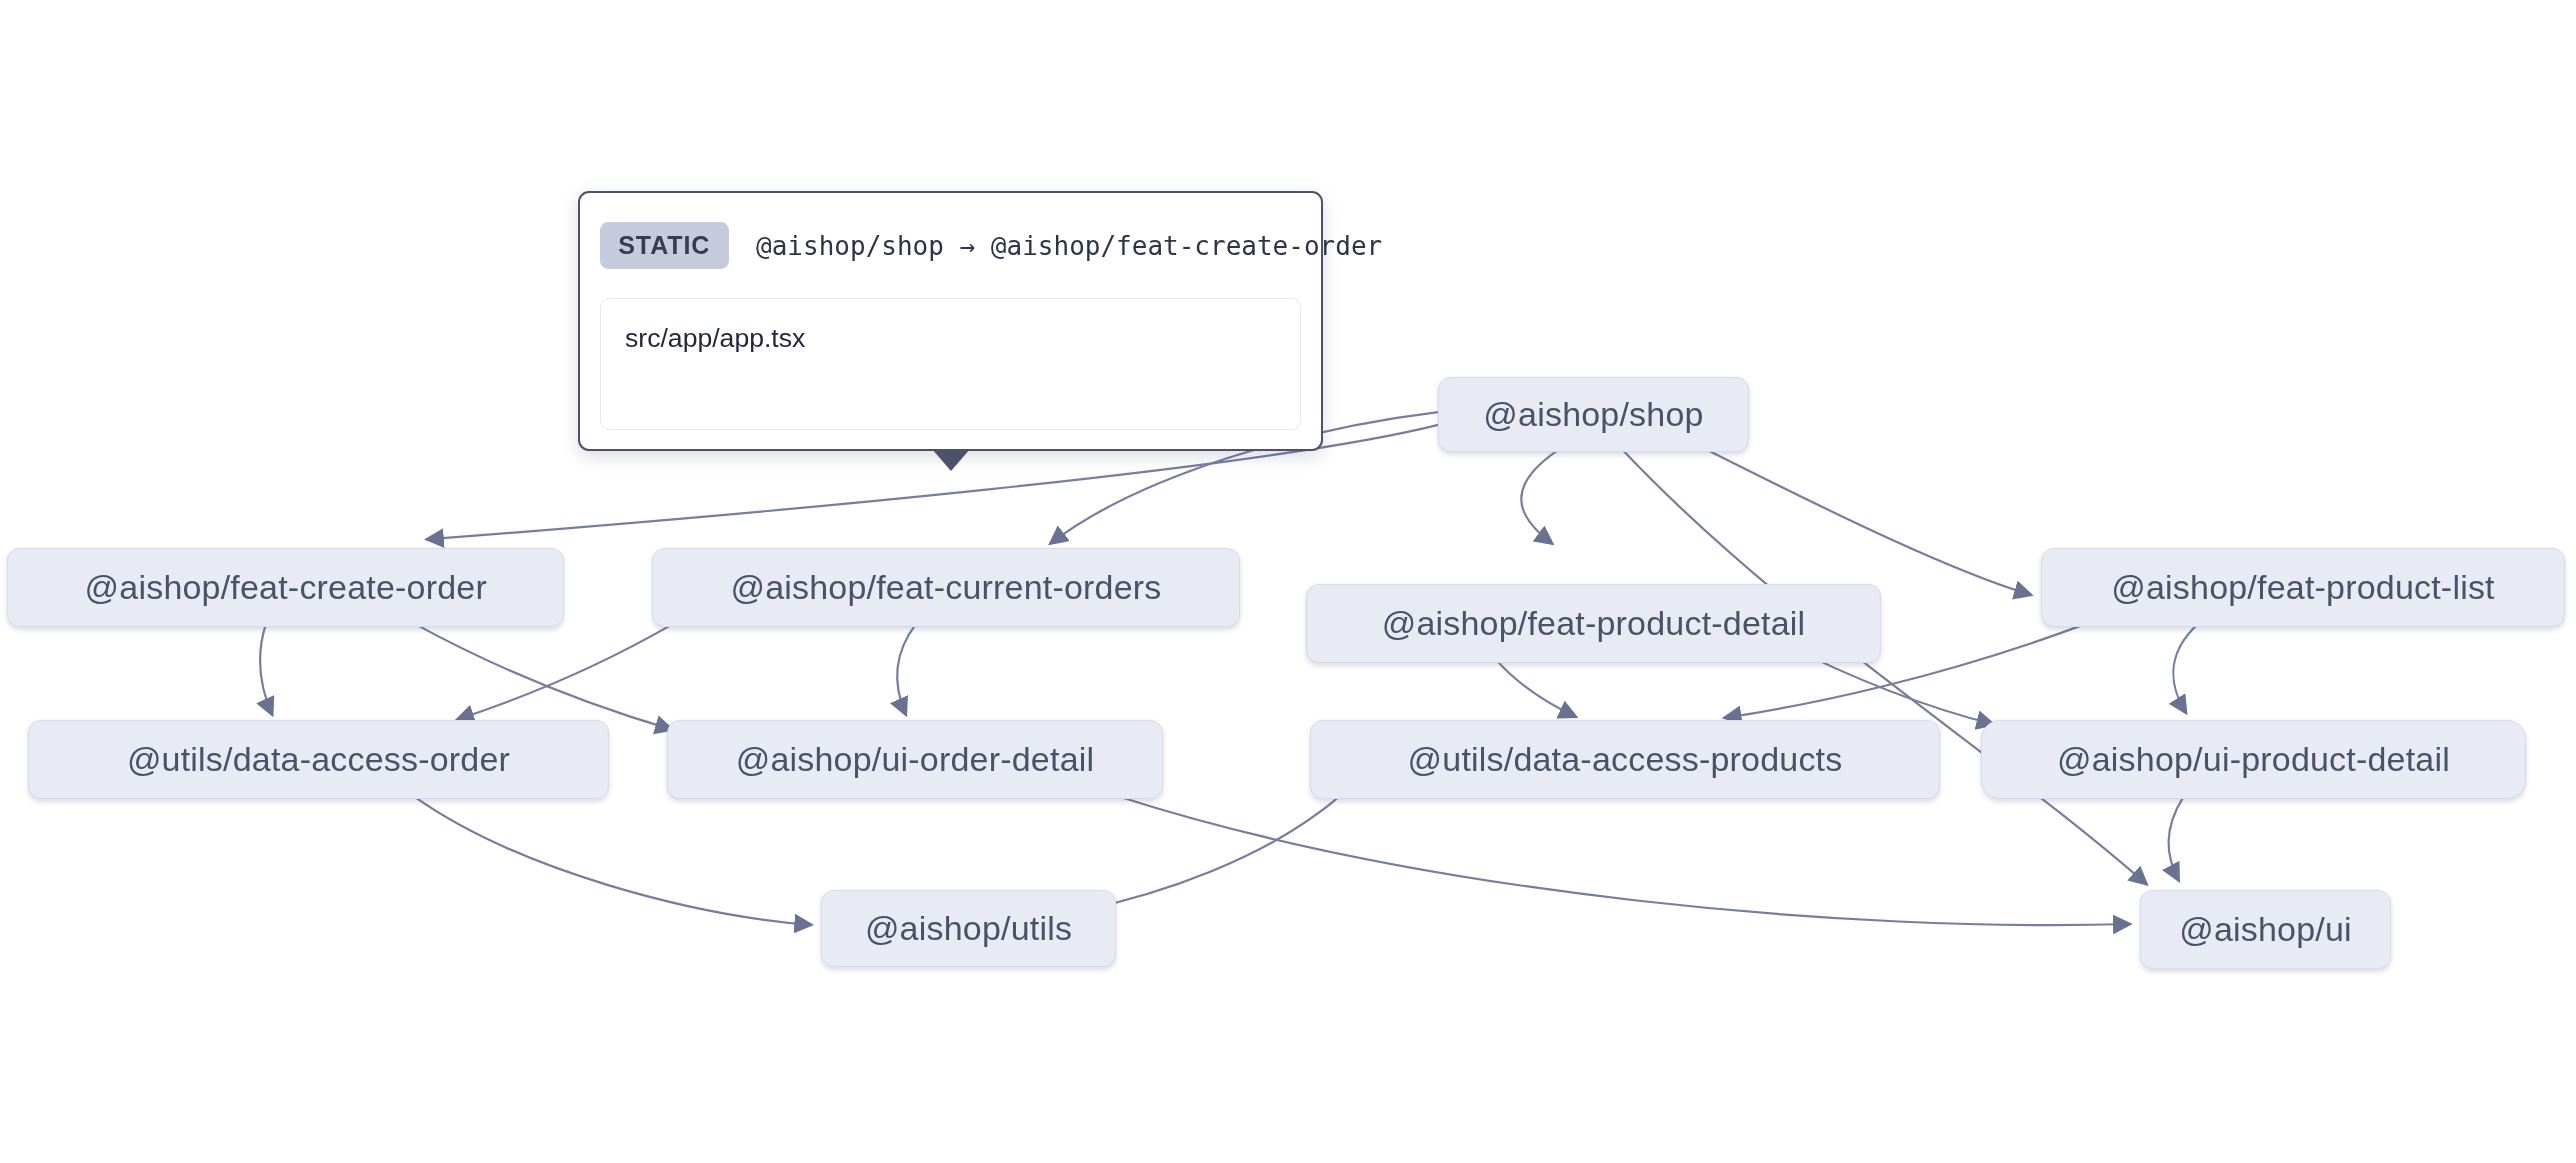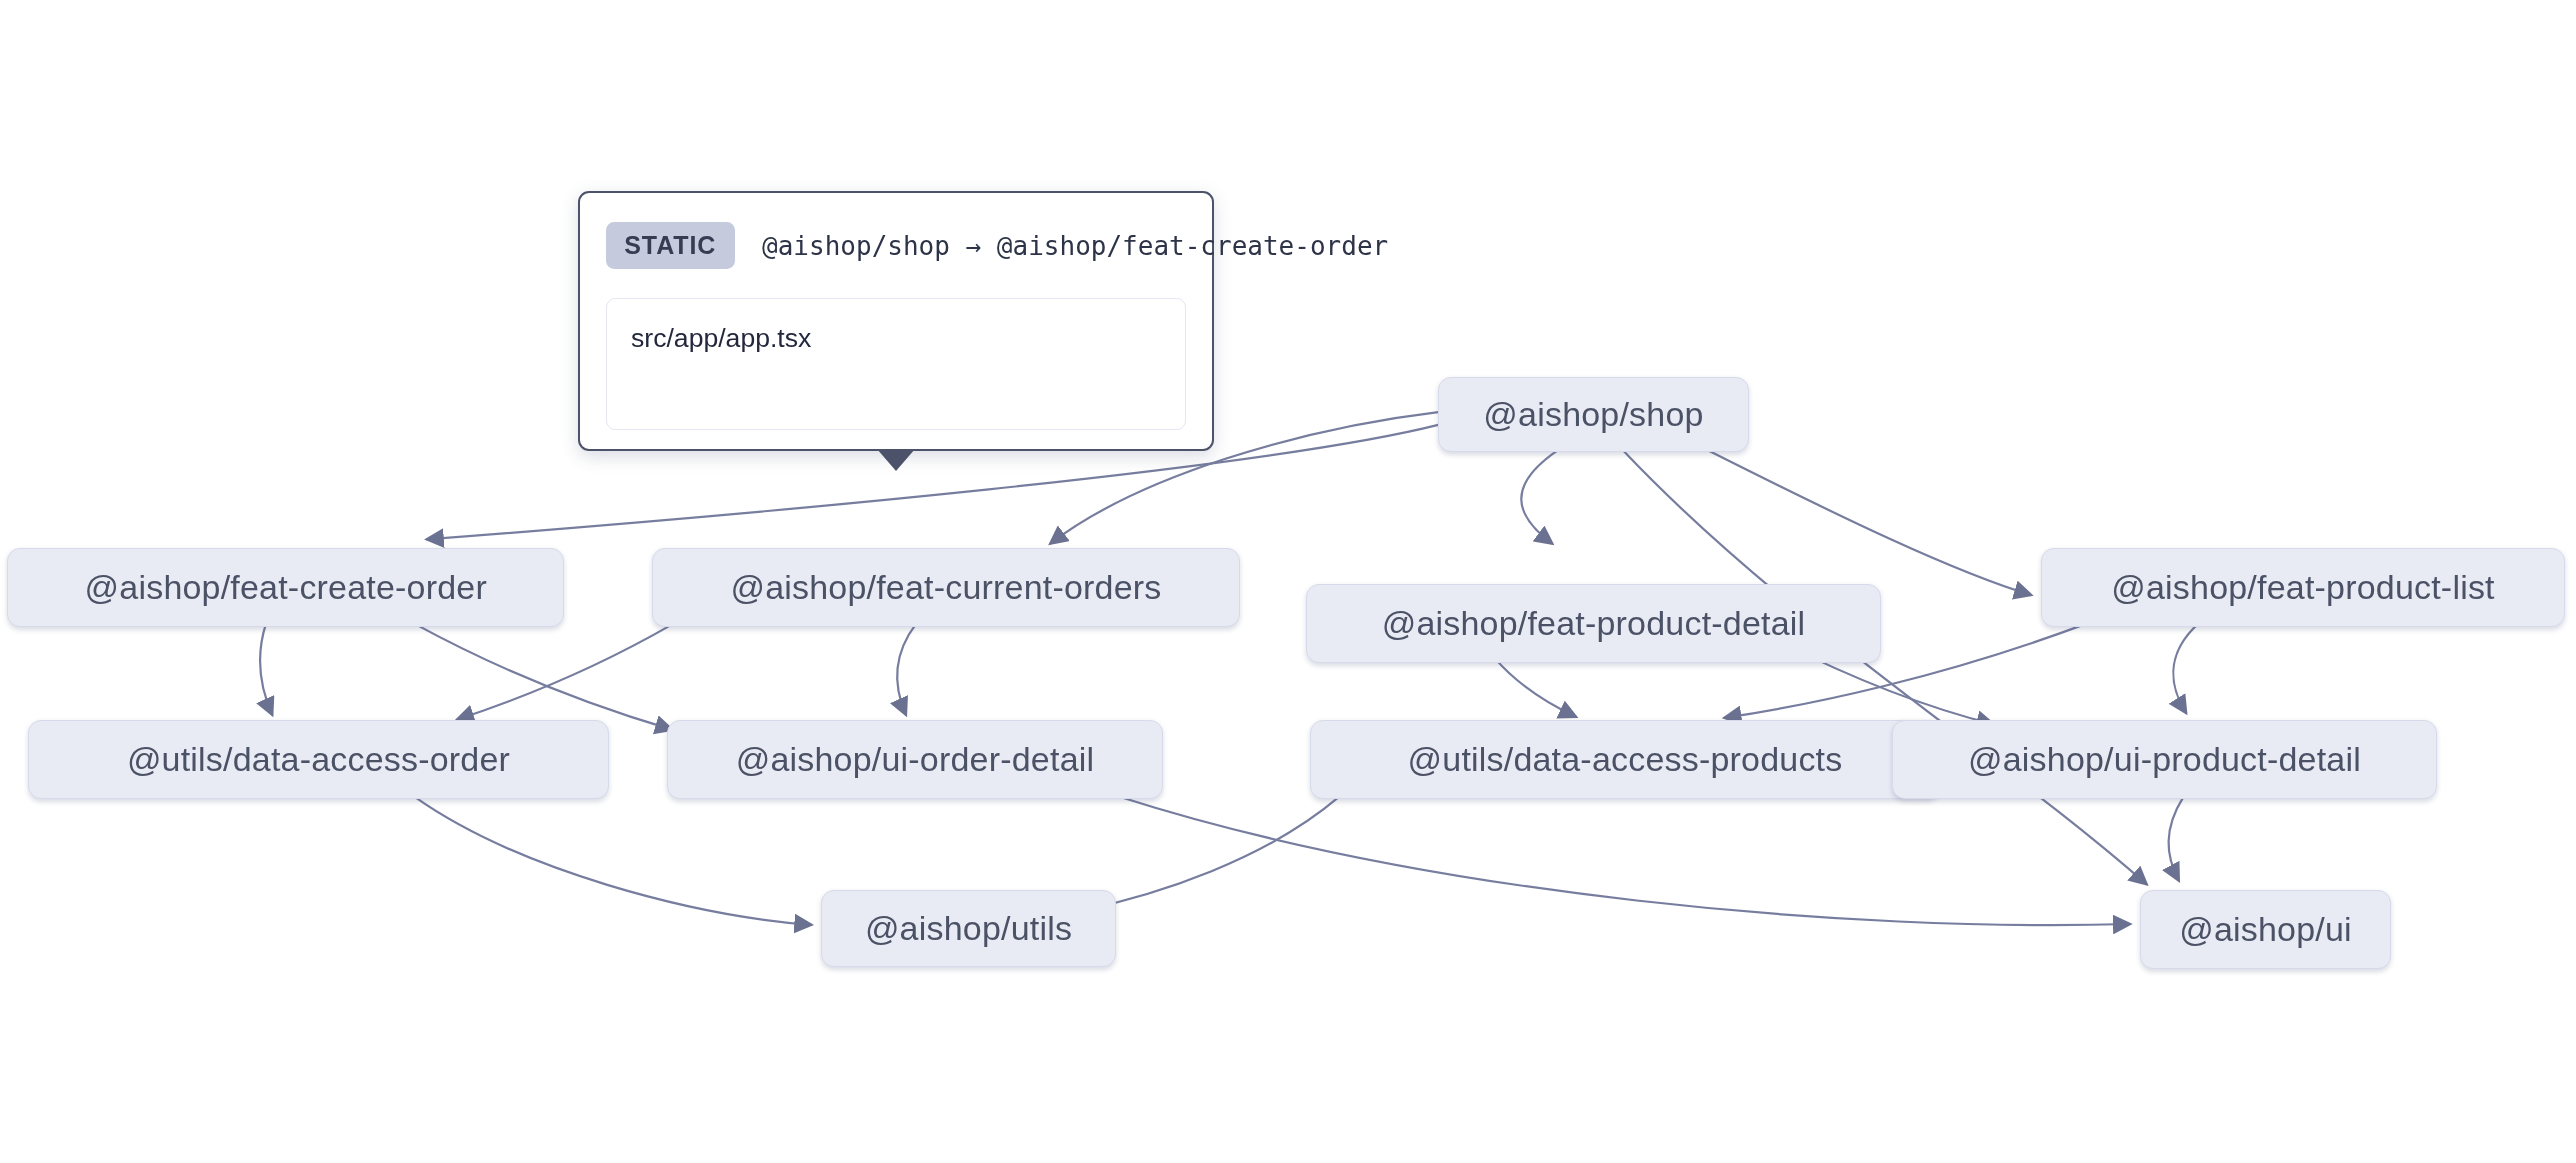--- a/index.html
+++ b/index.html
@@ -13,25 +13,25 @@
   #arrowhead path{fill:var(--arrow,#6b7190);}
   .node{
     position:absolute;z-index:2;display:flex;align-items:center;justify-content:center;
     background:var(--node_bg,#e9ebf4);color:var(--node_text,#4b5266);
     border:0.9px solid var(--node_border,#d7daea);
     border-radius:13px;font-size:34px;letter-spacing:0.2px;
     box-shadow:0 2.7px 5.5px rgba(70,80,120,0.20);
     cursor:pointer;white-space:nowrap;
   }
   .tooltip{
-    position:absolute;z-index:3;left:578px;top:191px;width:636px;height:260px;
+    position:absolute;z-index:3;left:578px;top:191px;width:745px;height:260px;
     box-sizing:border-box;background:var(--tooltip_bg,#ffffff);
     border:2.3px solid var(--tooltip_border,#4c5269);border-radius:11px;
     box-shadow:0 5.5px 16.5px rgba(60,70,110,0.18);
-    padding:24px 26px;
+    padding:24px 20px;
   }
   .tooltip-header{display:flex;align-items:center;height:57px;}
   .badge{
     background:var(--badge_bg,#c5cadd);color:var(--badge_text,#363c52);
     font-size:25px;font-weight:bold;letter-spacing:0.9px;
     padding:11px 18.3px;border-radius:8.2px;line-height:1;
   }
   .edge-label{
     margin-left:27.5px;font-family:"DejaVu Sans Mono",monospace;
     font-size:26px;color:var(--edge_label_text,#2e3448);white-space:nowrap;
@@ -90,21 +90,21 @@
 
 <div id="node-layer">
     <div class="node" style="left: 1438px; top: 377px; width: 309px; height: 73px;">@aishop/shop</div>
     <div class="node" style="left: 7.3px; top: 548px; width: 555px; height: 77px; text-align: center;">@aishop/feat-create-order</div>
     <div class="node" style="left: 652px; top: 548px; width: 586px; height: 77px;">@aishop/feat-current-orders</div>
     <div class="node" style="left: 1306px; top: 548px; width: 573px; height: 77px; margin-top: 36px;">@aishop/feat-product-detail</div>
     <div class="node" style="left: 2041px; top: 548px; width: 522px; height: 77px;">@aishop/feat-product-list</div>
     <div class="node" style="left: 28px; top: 720px; width: 579px; height: 77px;">@utils/data-access-order</div>
     <div class="node" style="left: 667px; top: 720px; width: 494px; height: 77px;">@aishop/ui-order-detail</div>
     <div class="node" style="left: 1310px; top: 720px; width: 628px; height: 77px;">@utils/data-access-products</div>
-    <div class="node" style="left: 1892px; top: 720px; width: 543px; height: 77px;">@aishop/ui-product-detail</div>
+    <div class="node" style="left: 1981px; top: 720px; width: 543px; height: 77px; border-radius: 19px;">@aishop/ui-product-detail</div>
     <div class="node" style="left: 821px; top: 890px; width: 293px; height: 75px;">@aishop/utils</div>
     <div class="node" style="left: 2140px; top: 890px; width: 249px; height: 77px;">@aishop/ui</div>
   </div>
 
 <div class="tooltip">
   <div class="tooltip-header">
     <span class="badge">STATIC</span>
     <span class="edge-label">@aishop/shop → @aishop/feat-create-order</span>
   </div>
   <div class="files-panel">

